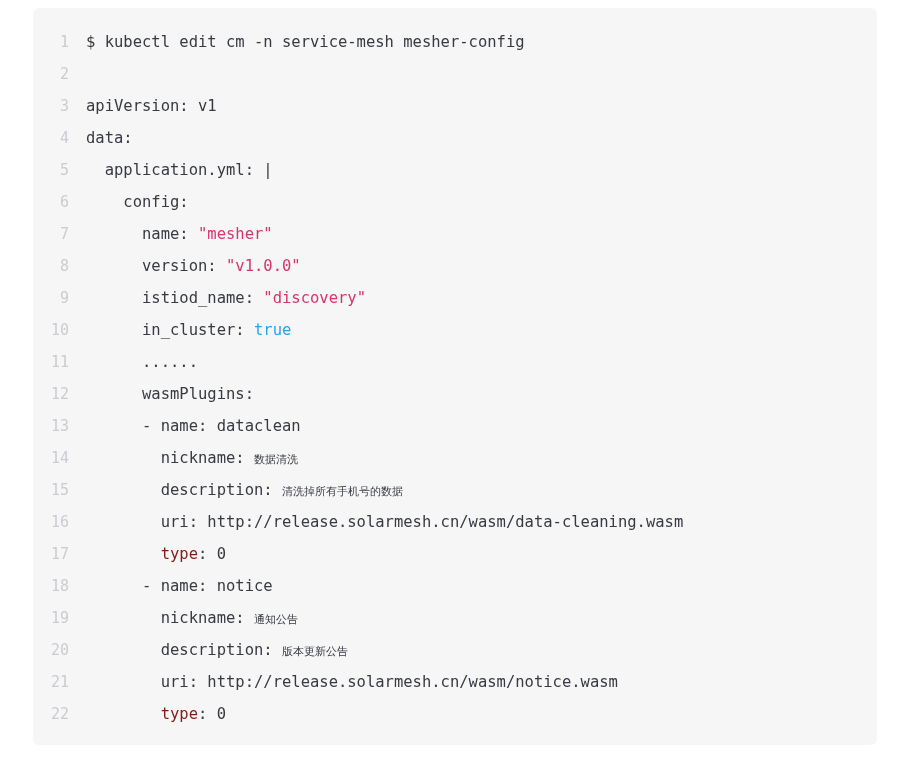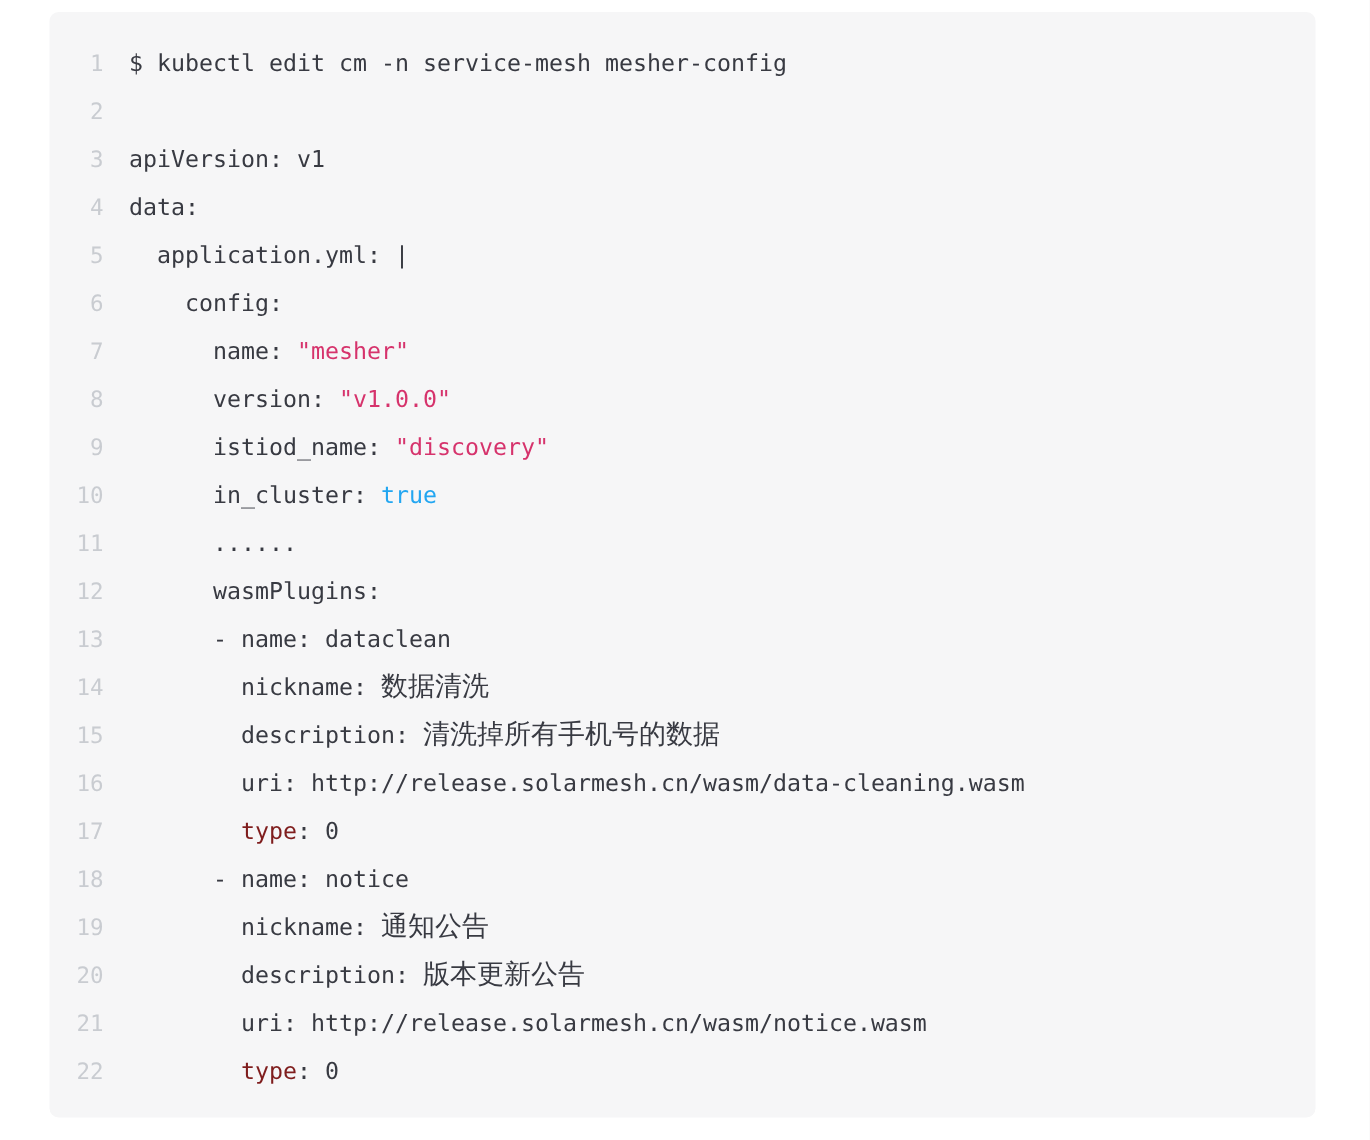--- a/index.html
+++ b/index.html
@@ -81,21 +81,21 @@
 
   
   .tok-plain  { color: #383a42; }
   .tok-str    { color: #d6336c; }
   .tok-bool   { color: #22a6f1; text-align: right; }
   .tok-key-hl { color: #b07d48; }
 
   
   .cjk {
     font-family: "DejaVu Sans", "Liberation Sans", sans-serif;
-    font-size: 18px;
+    font-size: 11px;
   }
 </style>
 <style>.tok-plain{color:#383a42;}.tok-str{color:#d6336c;}.tok-bool{color:#22a6f1;}.tok-key-hl{color:#7f1d1d;}.ln{color:#c9ccd1;}.code-block{background:#f6f6f7;}</style></head>
 <body>
 
 <div class="page">
   <div class="code-block">
     <div class="code-scroll">
       <code class="code-lines"><span class="line"><span class="ln">1</span><span class="code"><span class="tok-plain">$ kubectl edit cm -n service-mesh mesher-config</span></span></span><span class="line"><span class="ln">2</span><span class="code"></span></span><span class="line"><span class="ln">3</span><span class="code"><span class="tok-plain">apiVersion: v1</span></span></span><span class="line"><span class="ln">4</span><span class="code"><span class="tok-plain">data:</span></span></span><span class="line"><span class="ln">5</span><span class="code"><span class="tok-plain">  application.yml: |</span></span></span><span class="line"><span class="ln">6</span><span class="code"><span class="tok-plain">    config:</span></span></span><span class="line"><span class="ln">7</span><span class="code"><span class="tok-plain">      name: </span><span class="tok-str">"mesher"</span></span></span><span class="line"><span class="ln">8</span><span class="code"><span class="tok-plain">      version: </span><span class="tok-str">"v1.0.0"</span></span></span><span class="line"><span class="ln">9</span><span class="code"><span class="tok-plain">      istiod_name: </span><span class="tok-str">"discovery"</span></span></span><span class="line"><span class="ln">10</span><span class="code"><span class="tok-plain">      in_cluster: </span><span class="tok-bool">true</span></span></span><span class="line"><span class="ln">11</span><span class="code"><span class="tok-plain">      ......</span></span></span><span class="line"><span class="ln">12</span><span class="code"><span class="tok-plain">      wasmPlugins:</span></span></span><span class="line"><span class="ln">13</span><span class="code"><span class="tok-plain">      - name: dataclean</span></span></span><span class="line"><span class="ln">14</span><span class="code"><span class="tok-plain">        nickname: </span><span class="tok-plain cjk">数据清洗</span></span></span><span class="line"><span class="ln">15</span><span class="code"><span class="tok-plain">        description: </span><span class="tok-plain cjk">清洗掉所有手机号的数据</span></span></span><span class="line"><span class="ln">16</span><span class="code"><span class="tok-plain">        uri: http://release.solarmesh.cn/wasm/data-cleaning.wasm</span></span></span><span class="line"><span class="ln">17</span><span class="code"><span class="tok-key-hl">        type</span><span class="tok-plain">: 0</span></span></span><span class="line"><span class="ln">18</span><span class="code"><span class="tok-plain">      - name: notice</span></span></span><span class="line"><span class="ln">19</span><span class="code"><span class="tok-plain">        nickname: </span><span class="tok-plain cjk">通知公告</span></span></span><span class="line"><span class="ln">20</span><span class="code"><span class="tok-plain">        description: </span><span class="tok-plain cjk">版本更新公告</span></span></span><span class="line"><span class="ln">21</span><span class="code"><span class="tok-plain">        uri: http://release.solarmesh.cn/wasm/notice.wasm</span></span></span><span class="line"><span class="ln">22</span><span class="code"><span class="tok-key-hl">        type</span><span class="tok-plain">: 0</span></span></span></code>
     </div>

